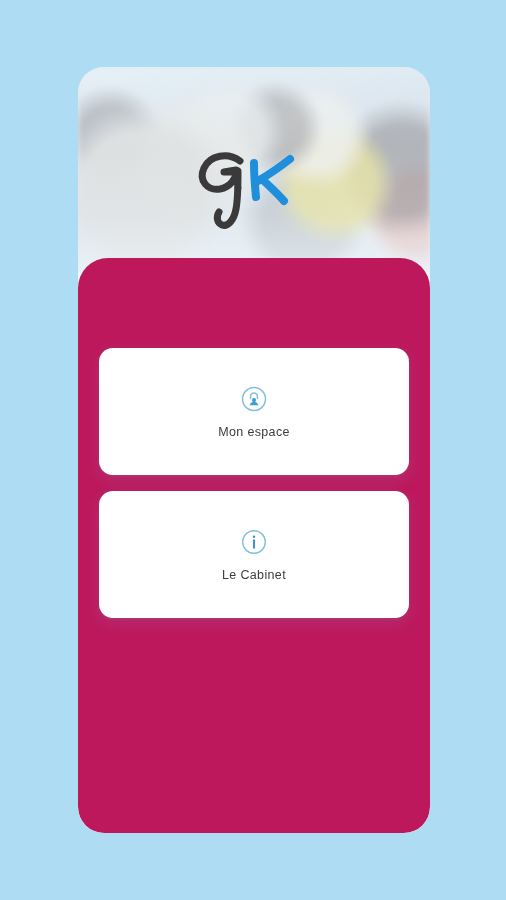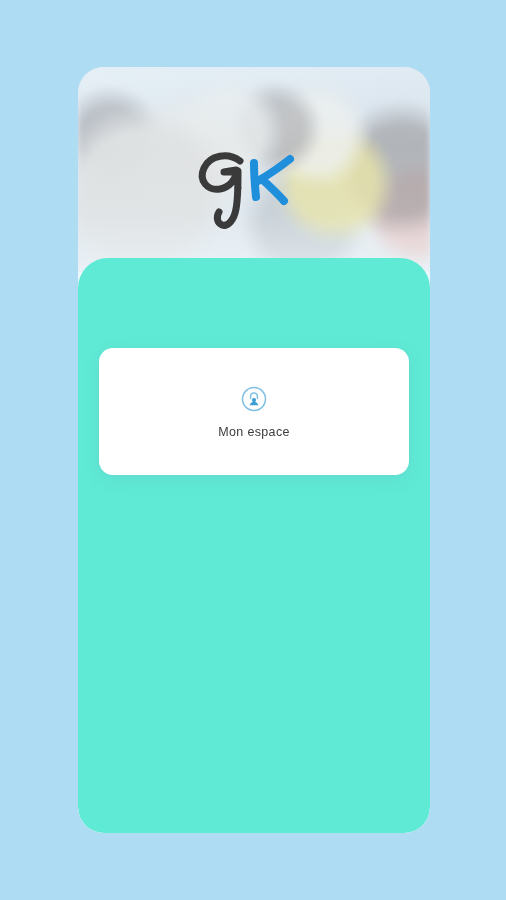--- a/index.html
+++ b/index.html
@@ -79,21 +79,21 @@
   }
   .hero-logo svg { display: block; margin: 0 auto; }
 
   
   .sheet {
     position: absolute;
     left: 0;
     top: 191px;
     width: 352px;
     height: 575px;
-    background: #5eead4;
+    background: #be185d;
     border-radius: 30px 30px 26px 26px;
   }
 
   .cards {
     position: absolute;
     left: 21px;
     top: 90px;
     width: 310px;
   }
 
@@ -169,18 +169,28 @@
               <circle cx="14" cy="14" r="11.5" fill="none" stroke="#7fc0e4" stroke-width="1.5"></circle>
               <path d="M10.6 13.4 v-2.1 a3.4 3.4 0 0 1 6.8 0 v2.1" fill="none" stroke="#7fc0e4" stroke-width="1.5" stroke-linecap="round"></path>
               <circle cx="14" cy="15.1" r="2.1" fill="#3d9fd4"></circle>
               <path d="M9.7 20.3 c0.5-2.4 2.2-3.6 4.3-3.6 s3.8 1.2 4.3 3.6 z" fill="#3d9fd4"></path>
             </svg>
           </span>
           <span class="card-label">Mon espace</span>
         </div>
 
 
+        <div class="card">
+          <span class="card-icon">
+            <svg width="28" height="28" viewBox="0 0 28 28">
+              <circle cx="14" cy="14" r="11.3" fill="none" stroke="#7dbfe3" stroke-width="1.4"></circle>
+              <circle cx="14" cy="8.8" r="1.25" fill="#3f93c9"></circle>
+              <path d="M14 12.2 v7.6" stroke="#3f93c9" stroke-width="2.1" stroke-linecap="round"></path>
+            </svg>
+          </span>
+          <span class="card-label">Le Cabinet</span>
+        </div>
 
       </div>
     </div>
 
   </div>
 </div>
 
 </body></html>

